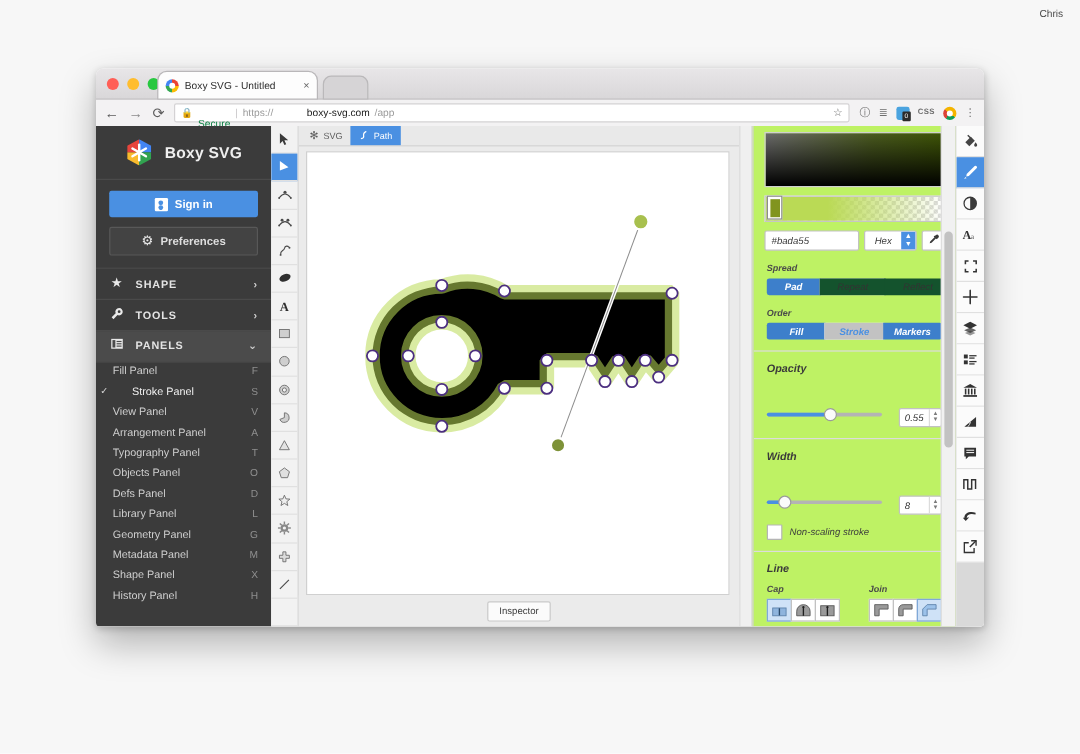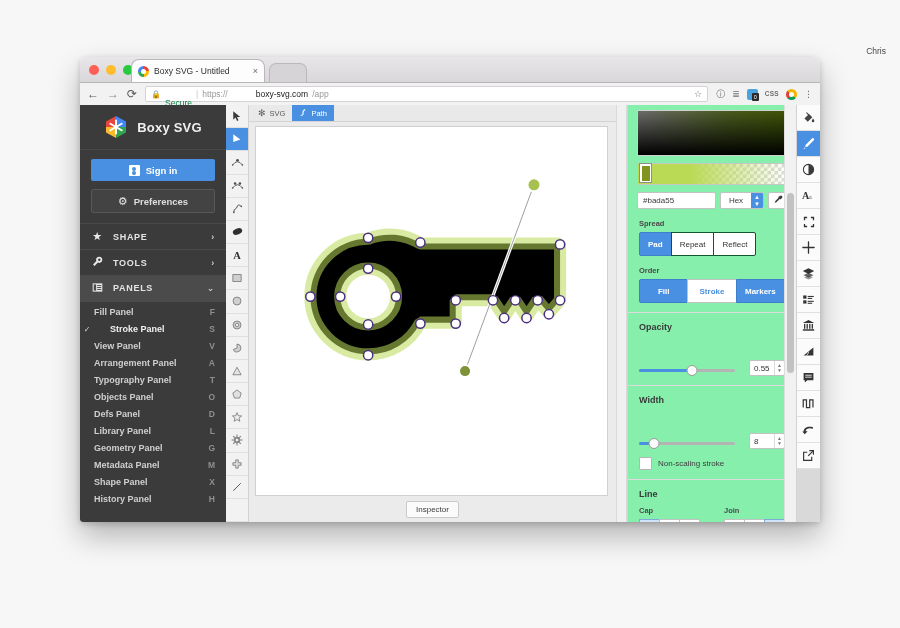--- a/index.html
+++ b/index.html
@@ -78,21 +78,21 @@
     content:"0";position:absolute;right:-1px;bottom:-1px;width:7px;height:8px;
     background:#2b2b2b;color:#fff;font-size:5.5px;line-height:8px;text-align:center;border-radius:1px;
   }
   .oi.ring{
     width:11px;height:11px;border-radius:50%;
     background:conic-gradient(from 20deg,#f4b400 0 30%,#0f9d58 0 55%,#db4437 0 80%,#f4b400 0 100%);
     position:relative;
   }
   .oi.ring::after{content:"";position:absolute;left:3px;top:3px;width:5px;height:5px;border-radius:50%;background:#fff;}
   #username{
-    position:absolute;right:14px;top:6px;font-size:8.5px;color:#4a4a4a;margin-top:40px;
+    position:absolute;right:14px;top:6px;font-size:8.5px;color:#4a4a4a;
   }
   
   #app{position:absolute;top:48px;left:0;right:0;bottom:0;display:flex;background:#fff;}
   
   #sidebar{
     width:146px;flex:0 0 146px;background:#3b3b3b;color:#d9d9d9;
     display:flex;flex-direction:column;overflow:hidden;
   }
   #brand{height:45px;display:flex;align-items:center;justify-content:center;gap:9px;
     border-bottom:1px solid #4a4a4a;}
@@ -115,23 +115,22 @@
   .accordion-row{
     height:25px;display:flex;align-items:center;padding:0 11px;gap:9px;
     border-bottom:1px solid #4a4a4a;font-size:9px;font-weight:bold;letter-spacing:.7px;color:#e4e4e4;
   }
   .accordion-row.open{background:#4b4b4b;}
   .accordion-row .lbl{flex:1 1 auto;}
   .accordion-row .chev{font-size:9px;color:#cfcfcf;font-weight:bold;}
   .ac-ico{font-size:11px;color:#e9e9e9;line-height:1;width:13px;text-align:center;}
   .panel-list{flex:1 1 auto;overflow:hidden;padding-top:2px;}
   .panel-item{
-    height:17px;display:flex;align-items:center;font-size:9px;color:#cfcfcf;
+    height:17px;display:flex;align-items:flex-start;font-size:9px;color:#cfcfcf;
     padding:0 11px 0 0;
-    font-weight:bold;
   }
   .panel-item .chk{width:14px;flex:0 0 14px;text-align:center;font-size:8px;color:#d6d6d6;}
   .panel-item .pname{flex:1 1 auto;}
   .panel-item .pkey{font-size:8.5px;color:#8f8f8f;}
   .panel-item.checked .pname{color:#f0f0f0;margin-left:16px;}
   
   #toolrail{
     width:22px;flex:0 0 22px;background:#f2f2f2;border-right:1px solid #d2d2d2;
     display:flex;flex-direction:column;align-items:stretch;overflow:hidden;
   }
@@ -160,21 +159,21 @@
   #canvas svg{display:block;width:100%;height:100%;}
   #statusbar{
     position:absolute;left:0;right:0;bottom:0;height:26px;background:#ebebeb;
     display:flex;align-items:center;justify-content:center;
   }
   .btn-inspector{
     background:#fbfbfb;border:1px solid #c9c9c9;border-radius:2px;height:15px;
     display:flex;align-items:center;padding:0 9px;font-size:8px;color:#3c3c3c;
   }
   
-  #rightwrap{width:168px;flex:0 0 168px;display:flex;background:#86efac;border-left:1px solid #d2d2d2;position:relative;}
+  #rightwrap{width:168px;flex:0 0 168px;display:flex;background:#bef264;border-left:1px solid #d2d2d2;position:relative;font-style:italic;}
   #rightpanel{flex:1 1 auto;overflow:hidden;position:relative;}
   .sect{padding:9px 11px;border-bottom:1px solid #dcdcdc;}
   .sect.tight{padding:8px 11px 9px;}
   .sect-title{font-size:9px;font-weight:bold;color:#3a3a3a;margin-bottom:7px;}
   .sub-title{font-size:7.5px;font-weight:bold;color:#4a4a4a;margin-bottom:4px;}
   #svbox{
     height:44px;margin:5px 9px 0;border:1px solid #cfcfcf;
     background:
       linear-gradient(to top,#000 0%,rgba(0,0,0,0) 100%),
       linear-gradient(to right,#6b6b6b 0%,#4a5a1f 60%,#3e5406 100%);
@@ -208,30 +207,30 @@
   .hexmode .spin{
     width:12px;height:100%;background:#4a90e2;color:#fff;font-size:6px;line-height:7px;
     display:flex;flex-direction:column;align-items:center;justify-content:center;flex:0 0 12px;
   }
   .eyedrop{
     width:19px;height:17px;border:1px solid #c2c2c2;background:#fff;border-radius:2px;
     display:flex;align-items:center;justify-content:center;font-size:9px;color:#3a3a3a;box-sizing:border-box;
   }
   .seg{display:flex;}
   .seg .s{
-    height:24px;border:1px solid #14532d;margin-left:-1px;background:#fff;color:#333;
+    height:14px;border:7px solid #14532d;margin-left:-1px;background:#fff;color:#333;
     font-size:8px;display:flex;align-items:center;justify-content:center;padding:0 8px;box-sizing:border-box;
   }
   .seg .s:first-child{margin-left:0;border-radius:2px 0 0 2px;}
   .seg .s:last-child{border-radius:0 2px 2px 0;}
   .seg .s.on{background:#4a90e2;border-color:#3d7fcb;color:#fff;font-weight:bold;}
   .seg.order{width:100%;}
   .seg.order .s{flex:1 1 0;background:#4a90e2;border-color:#3d7fcb;color:#fff;font-weight:bold;padding:0;}
   .seg.order .s.off{background:#fff;border-color:#c2c2c2;color:#4a90e2;}
-  .sliderrow{display:flex;align-items:flex-end;gap:14px;margin-top:28px;}
+  .sliderrow{display:flex;align-items:flex-start;gap:14px;margin-top:28px;}
   .slider{flex:1 1 auto;position:relative;height:11px;}
   .slider .track{position:absolute;left:0;right:0;top:4px;height:3px;background:#b4b4b4;border-radius:2px;}
   .slider .fill{position:absolute;left:0;top:4px;height:3px;background:#4a90e2;border-radius:2px;}
   .slider .knob{
     position:absolute;top:0;width:11px;height:11px;border-radius:50%;background:#fbfbfb;
     border:1px solid #9b9b9b;box-sizing:border-box;transform:translateX(-50%);
   }
   .numbox{
     width:36px;height:16px;border:1px solid #c2c2c2;background:#fff;border-radius:2px;
     display:flex;align-items:center;box-sizing:border-box;flex:0 0 36px;

